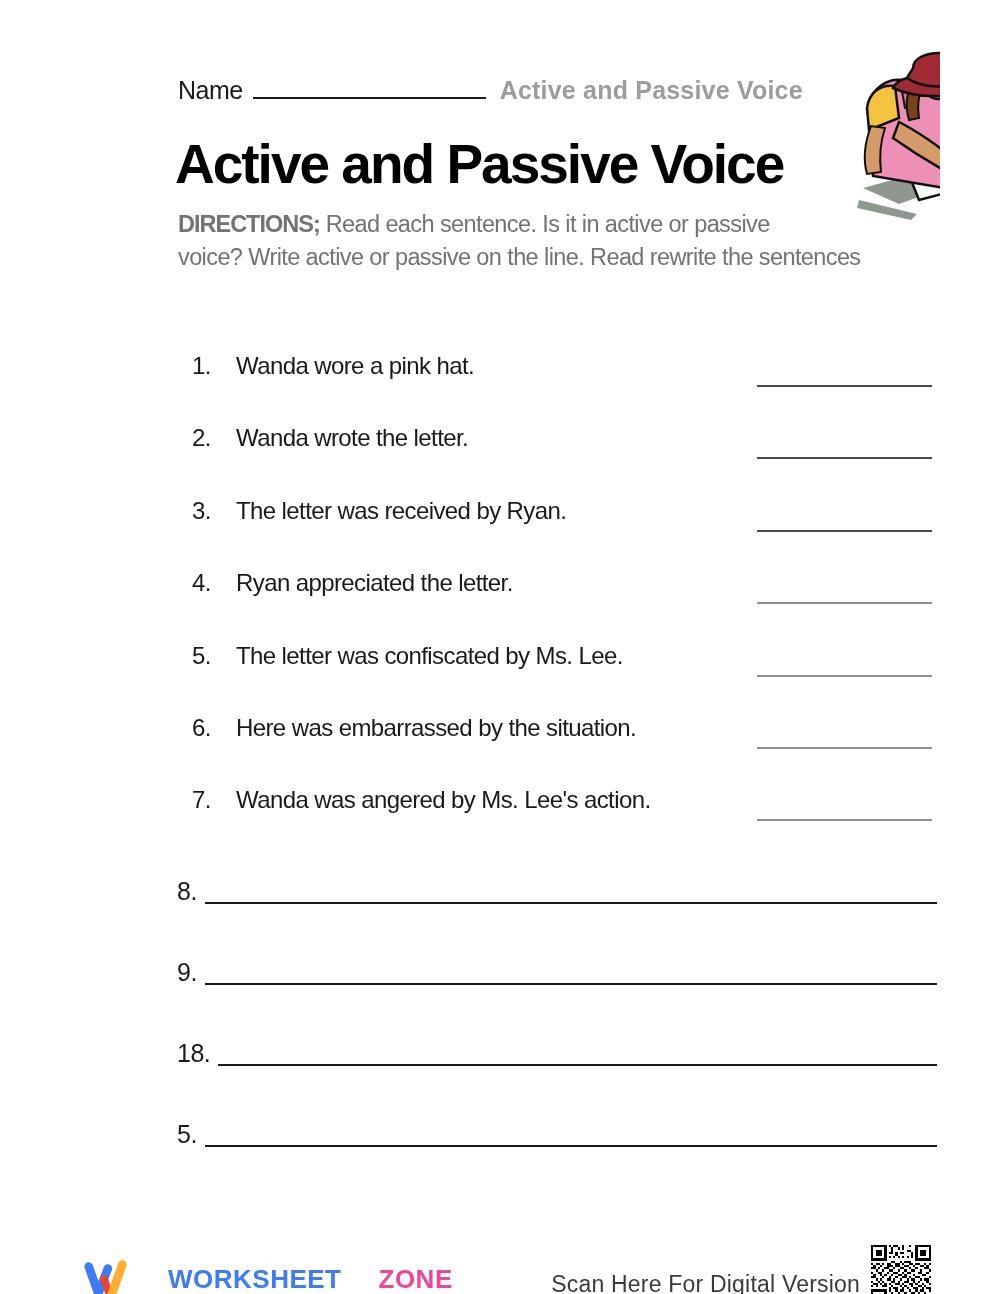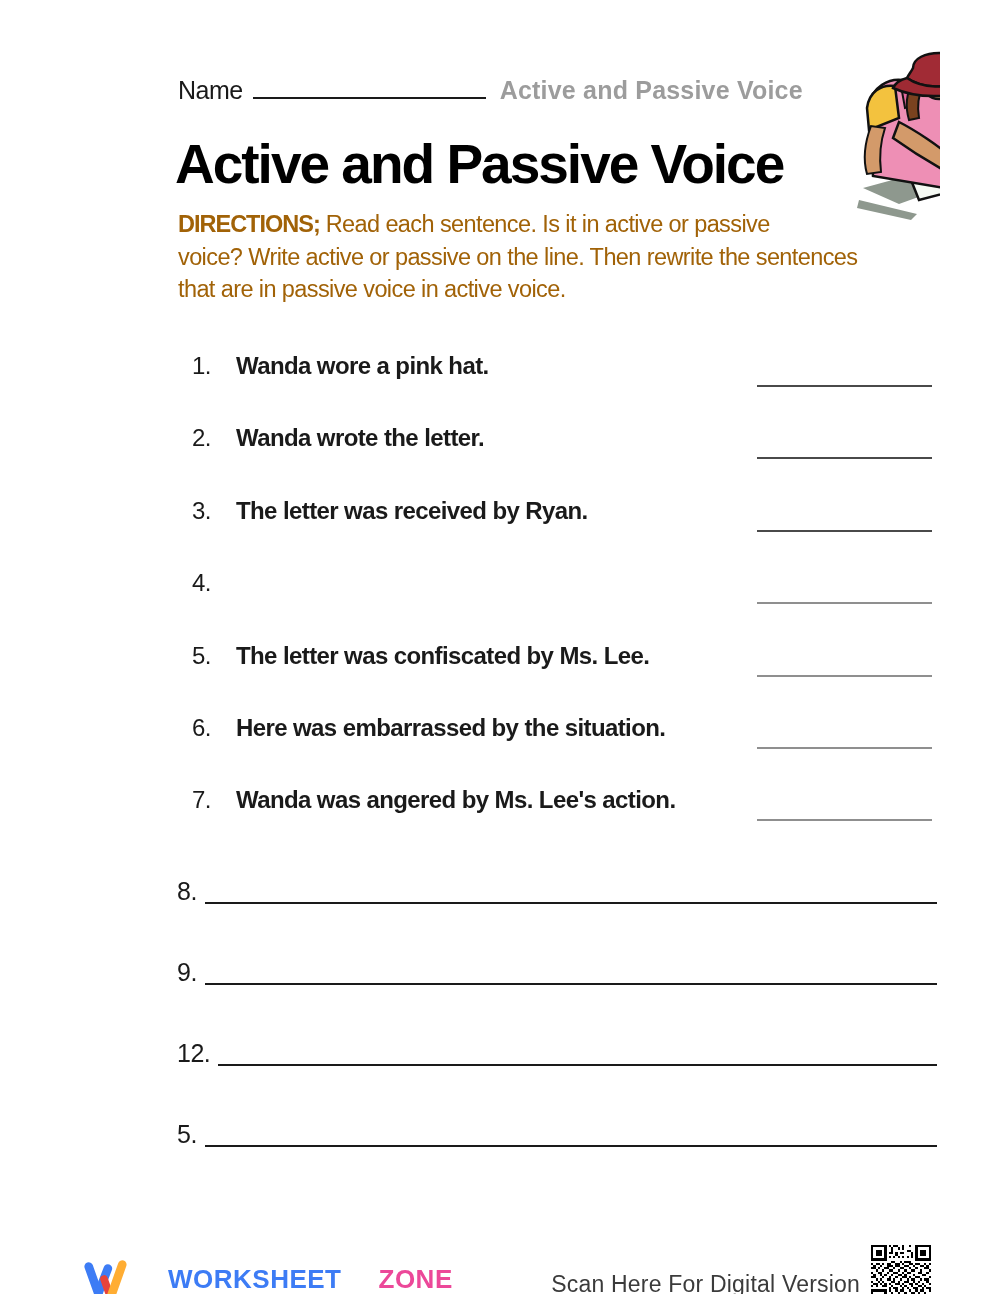--- a/index.html
+++ b/index.html
@@ -10,28 +10,28 @@
   
   .header-row { position:absolute; left:118px; top:58px; display:flex; align-items:baseline; white-space:nowrap; }
   .name-label { font-size:25px; letter-spacing:-0.5px; color:#1a1a1a; }
   .name-line { display:inline-block; width:233px; height:25px; border-bottom:2.5px solid #1a1a1a; margin-left:10px; }
   .header-tag { font-size:25px; font-weight:bold; color:#9c9c9c; margin-left:14px; letter-spacing:0.2px; }
 
   
   .title { position:absolute; left:115px; top:116px; font-size:55px; font-weight:bold; letter-spacing:-2px; color:#000; }
 
   
-  .directions { position:absolute; left:118px; top:192px; width:790px; font-size:23.5px; line-height:32.5px; color:#a16207; letter-spacing:-0.6px; }
+  .directions { position:absolute; left:118px; top:192px; width:790px; font-size:23.5px; line-height:32.5px; color:#737373; letter-spacing:-0.6px; }
   .directions b { letter-spacing:-1px; }
 
   
   .questions { position:absolute; left:118px; top:336px; width:762px; }
   .q-row { position:relative; height:72.4px; display:flex; align-items:flex-start; }
   .q-num { width:33px; text-align:right; font-size:24px; letter-spacing:-0.5px; color:#1a1a1a; }
-  .q-text { margin-left:25px; font-size:24px; letter-spacing:-0.6px; color:#1a1a1a;font-weight:bold; }
+  .q-text { margin-left:25px; font-size:24px; letter-spacing:-0.6px; color:#1a1a1a; }
   .answer-line { position:absolute; top:33px; right:8px; width:175px; border-bottom:2px solid #4a4a4a; height:0; }
   .q-row:nth-child(n+4) .answer-line { border-bottom-color:#8f8f8f; }
 
   
   .rewrites { position:absolute; left:117px; top:860px; width:760px; }
   .r-row { height:81px; display:flex; align-items:flex-start; }
   .r-num { font-size:25px; letter-spacing:-0.5px; color:#1a1a1a; line-height:30px; }
   .r-line { flex:1; height:28px; border-bottom:2.5px solid #1a1a1a; margin-left:8px; }
 
   
@@ -97,42 +97,42 @@
       <line x1="97" y1="140" x2="118" y2="104" stroke="#111" stroke-width="7" stroke-linecap="round"></line>
       <line x1="97" y1="140" x2="118" y2="104" stroke="#e8b93c" stroke-width="4" stroke-linecap="round"></line>
       <line x1="97" y1="140" x2="101" y2="133" stroke="#7a421f" stroke-width="4" stroke-linecap="round"></line>
     </svg>
   </div>
 
   <h1 class="title">Active and Passive Voice</h1>
 
   <p class="directions"><b>DIRECTIONS;</b>
     <span>Read each sentence. Is it in active or passive</span><br>
-    <span>voice? Write active or passive on the line. Then rewrite the sentences</span><br>
-    <span>that are in passive voice in active voice.</span>
+    <span>voice? Write active or passive on the line. Read rewrite the sentences</span><br>
   </p>
 
   <div class="questions">
     <div class="q-row">
       <span class="q-num">1.</span>
       <span class="q-text">Wanda wore a pink hat.</span>
       <span class="answer-line"></span>
     </div>
     <div class="q-row">
       <span class="q-num">2.</span>
       <span class="q-text">Wanda wrote the letter.</span>
       <span class="answer-line"></span>
     </div>
     <div class="q-row">
       <span class="q-num">3.</span>
       <span class="q-text">The letter was received by Ryan.</span>
       <span class="answer-line"></span>
     </div>
     <div class="q-row">
       <span class="q-num">4.</span>
+      <span class="q-text">Ryan appreciated the letter.</span>
       <span class="answer-line"></span>
     </div>
     <div class="q-row">
       <span class="q-num">5.</span>
       <span class="q-text">The letter was confiscated by Ms. Lee.</span>
       <span class="answer-line"></span>
     </div>
     <div class="q-row">
       <span class="q-num">6.</span>
       <span class="q-text">Here was embarrassed by the situation.</span>
@@ -148,21 +148,21 @@
   <div class="rewrites">
     <div class="r-row">
       <span class="r-num">8.</span>
       <span class="r-line"></span>
     </div>
     <div class="r-row">
       <span class="r-num">9.</span>
       <span class="r-line"></span>
     </div>
     <div class="r-row">
-      <span class="r-num">12.</span>
+      <span class="r-num">18.</span>
       <span class="r-line"></span>
     </div>
     <div class="r-row">
       <span class="r-num">5.</span>
       <span class="r-line"></span>
     </div>
   </div>
 
   <div class="footer">
     <div class="logo">

